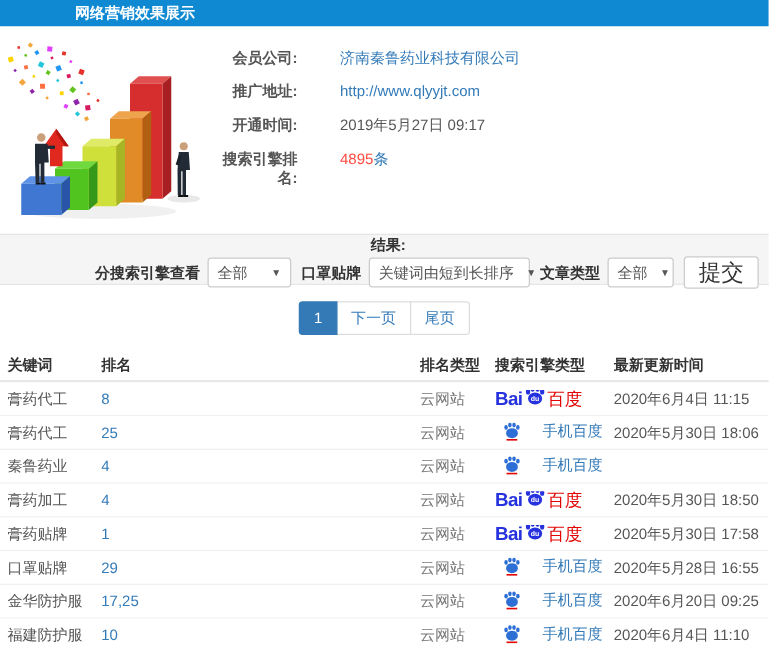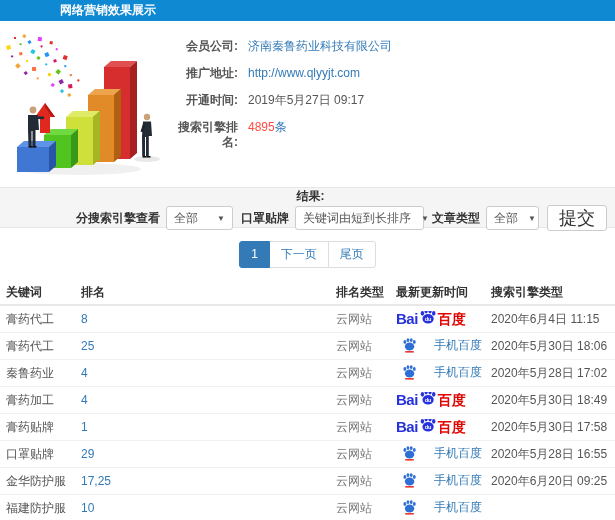--- a/index.html
+++ b/index.html
@@ -21,21 +21,21 @@
     font-size: 12px;
     font-weight: bold;
     line-height: 21px;
     padding-left: 60px;
   }
 
   
   .profile-section { display: flex; padding: 8px 0 6px 4px; height: 166px; }
   .illustration { width: 166px; height: 150px; flex: 0 0 166px; }
   .profile-fields { padding-top: 10px; flex: 1; }
-  .pf-row { display: flex; align-items: baseline; margin-bottom: 12px; line-height: 15px; }
+  .pf-row { display: flex; align-items: baseline; margin-bottom: 12px; line-height: 15px; gap: 24px; }
   .pf-label { width: 68px; text-align: right; color: #555; font-weight: bold; flex: 0 0 68px; }
   .pf-value { margin-left: 10px; color: #555; }
   .link { color: #337ab7; text-decoration: none; cursor: pointer; }
   .count-num { color: #ff4a3f; }
   .count-suffix { color: #337ab7; }
 
   
   .filterbar {
     height: 41px;
     background: #f5f5f5;
@@ -110,21 +110,21 @@
   .cell { overflow: hidden; white-space: nowrap; }
   .cell.kw { color: #555; }
   .cell.rank a { color: #337ab7; text-decoration: none; cursor: pointer; }
   .cell.rtype { color: #777; }
   .cell.date { color: #555; }
 
   
   .bdlogo { display: inline-flex; align-items: center; line-height: 1; }
   .bdlogo .bai { font-weight: bold; font-size: 15px; color: #2632dd; letter-spacing: -0.5px; }
   .bdlogo .paw { width: 18px; height: 18px; margin: -4px 1px 0 1px; }
-  .bdlogo .bdu { font-weight: bold; font-size: 14px; color: #e10602; }
+  .bdlogo .bdu { font-weight: normal; font-size: 14px; color: #e10602; }
   .mblogo { display: inline-flex; align-items: center; line-height: 1; margin-left: 6px; gap: 12px; }
   .mblogo .paw-sm { width: 15px; height: 16px; margin-right: 5px; }
   .mblogo .mbl { color: #337ab7; font-size: 12px; }
 </style>
 </head>
 <body>
 
 <div class="page">
 
   <div class="titlebar">
@@ -272,22 +272,22 @@
       <span class="page-item">下一页</span>
       <span class="page-item">尾页</span>
     </div>
   </div>
 
   <div class="rank-table">
     <div class="thead">
       <span class="cell">关键词</span>
       <span class="cell">排名</span>
       <span class="cell">排名类型</span>
+      <span class="cell">搜索引擎类型</span>
       <span class="cell">最新更新时间</span>
-      <span class="cell">搜索引擎类型</span>
     </div>
     <div id="tbody">
         <div class="trow">
           <span class="cell kw">膏药代工</span>
           <span class="cell rank"><a>8</a></span>
           <span class="cell rtype">云网站</span>
           <span class="cell engine"><span class="bdlogo">
               <span class="bai">Bai</span>
               <svg class="paw" viewBox="0 0 21 21">
      <g fill="#2632dd">
@@ -335,42 +335,41 @@
        <ellipse cx="8.3" cy="3.6" rx="2" ry="2.7"></ellipse>
        <ellipse cx="12.9" cy="3.6" rx="2" ry="2.7"></ellipse>
        <ellipse cx="17.2" cy="6.2" rx="2" ry="2.7"></ellipse>
        <ellipse cx="10.6" cy="12.6" rx="6.6" ry="5.6"></ellipse>
      </g>
 
      <rect x="4.5" y="19.2" width="12" height="1.8" fill="#e10602"></rect>
    </svg>
               <span class="mbl">手机百度</span>
             </span></span>
-          <span class="cell date">2020年5月28日 17:02</span>
         </div>
         <div class="trow">
           <span class="cell kw">膏药加工</span>
           <span class="cell rank"><a>4</a></span>
           <span class="cell rtype">云网站</span>
           <span class="cell engine"><span class="bdlogo">
               <span class="bai">Bai</span>
               <svg class="paw" viewBox="0 0 21 21">
      <g fill="#2632dd">
        <ellipse cx="4" cy="6.2" rx="2" ry="2.7"></ellipse>
        <ellipse cx="8.3" cy="3.6" rx="2" ry="2.7"></ellipse>
        <ellipse cx="12.9" cy="3.6" rx="2" ry="2.7"></ellipse>
        <ellipse cx="17.2" cy="6.2" rx="2" ry="2.7"></ellipse>
        <ellipse cx="10.6" cy="12.6" rx="6.6" ry="5.6"></ellipse>
      </g>
      <text x="10.6" y="15" text-anchor="middle" font-size="6.5" font-weight="bold" fill="#fff">du</text>
 
    </svg>
               <span class="bdu">百度</span>
             </span></span>
-          <span class="cell date">2020年5月30日 18:49</span>
+          <span class="cell date">2020年5月30日 18:50</span>
         </div>
         <div class="trow">
           <span class="cell kw">膏药贴牌</span>
           <span class="cell rank"><a>1</a></span>
           <span class="cell rtype">云网站</span>
           <span class="cell engine"><span class="bdlogo">
               <span class="bai">Bai</span>
               <svg class="paw" viewBox="0 0 21 21">
      <g fill="#2632dd">
        <ellipse cx="4" cy="6.2" rx="2" ry="2.7"></ellipse>
@@ -437,17 +436,18 @@
        <ellipse cx="8.3" cy="3.6" rx="2" ry="2.7"></ellipse>
        <ellipse cx="12.9" cy="3.6" rx="2" ry="2.7"></ellipse>
        <ellipse cx="17.2" cy="6.2" rx="2" ry="2.7"></ellipse>
        <ellipse cx="10.6" cy="12.6" rx="6.6" ry="5.6"></ellipse>
      </g>
 
      <rect x="4.5" y="19.2" width="12" height="1.8" fill="#e10602"></rect>
    </svg>
               <span class="mbl">手机百度</span>
             </span></span>
+          <span class="cell date">2020年6月4日 11:10</span>
         </div>
       </div>
   </div>
 
 </div>
 
 </body></html>

